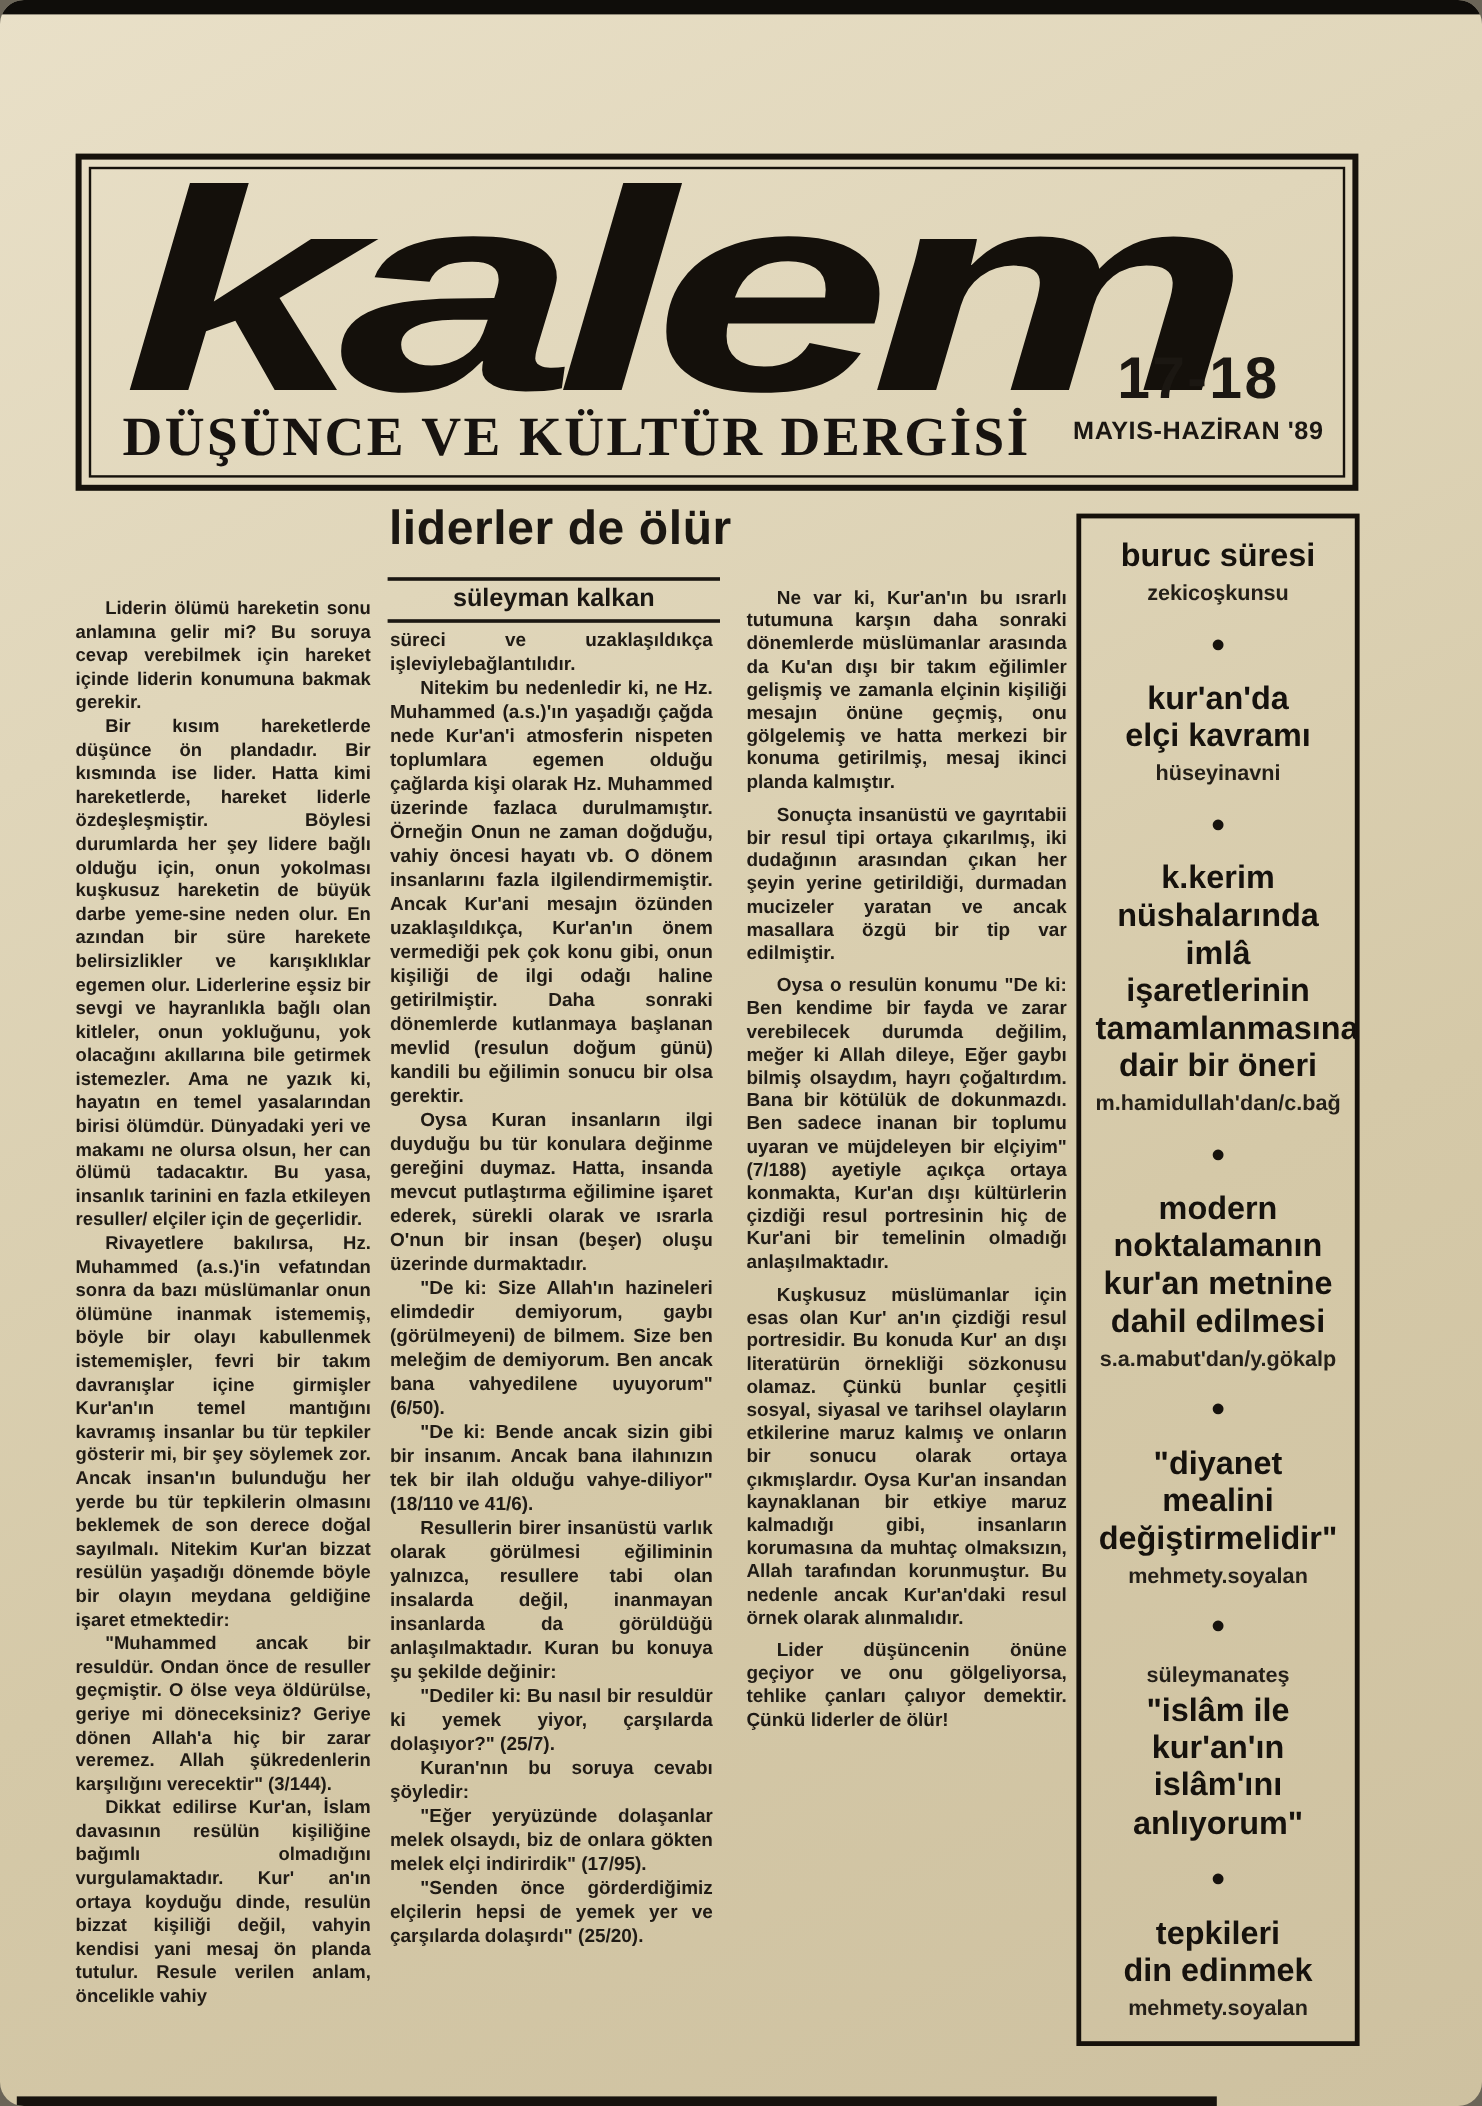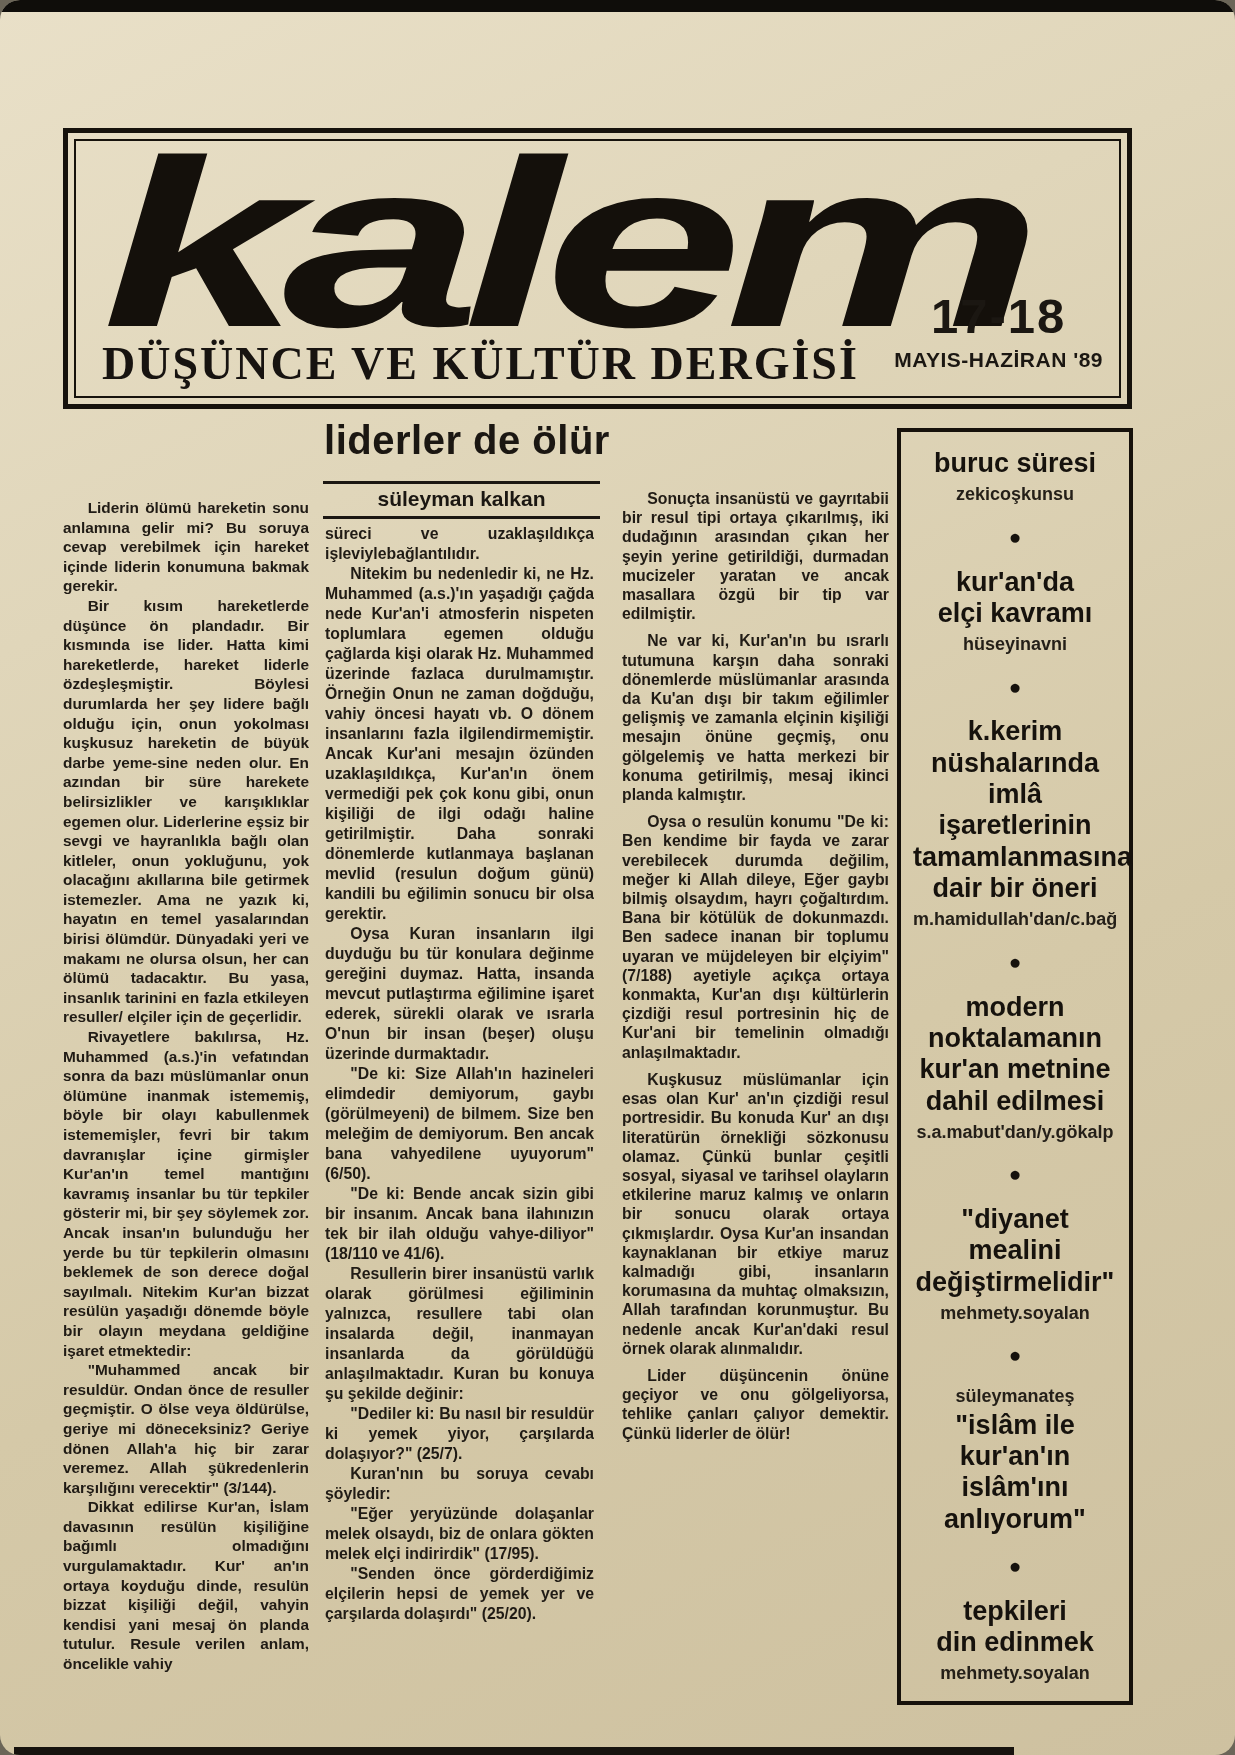--- a/index.html
+++ b/index.html
@@ -88,22 +88,22 @@
       <p>Oysa Kuran insanların ilgi duyduğu bu tür konulara değinme gereğini duymaz. Hatta, insanda mevcut putlaştırma eğilimine işaret ederek, sürekli olarak ve ısrarla O'nun bir insan (beşer) oluşu üzerinde durmaktadır.</p>
       <p>"De ki: Size Allah'ın hazineleri elimdedir demiyorum, gaybı (görülmeyeni) de bilmem. Size ben meleğim de demiyorum. Ben ancak bana vahyedilene uyuyorum" (6/50).</p>
       <p>"De ki: Bende ancak sizin gibi bir insanım. Ancak bana ilahınızın tek bir ilah olduğu vahye-diliyor"(18/110 ve 41/6).</p>
       <p>Resullerin birer insanüstü varlık olarak görülmesi eğiliminin yalnızca, resullere tabi olan insalarda değil, inanmayan insanlarda da görüldüğü anlaşılmaktadır. Kuran bu konuya şu şekilde değinir:</p>
       <p>"Dediler ki: Bu nasıl bir resuldür ki yemek yiyor, çarşılarda dolaşıyor?" (25/7).</p>
       <p>Kuran'nın bu soruya cevabı şöyledir:</p>
       <p>"Eğer yeryüzünde dolaşanlar melek olsaydı, biz de onlara gökten melek elçi indirirdik" (17/95).</p>
       <p>"Senden önce görderdiğimiz elçilerin hepsi de yemek yer ve çarşılarda dolaşırdı" (25/20).</p>
     </div>
   <div class="col col3" id="col3">
+      <p>Ne var ki, Kur'an'ın bu ısrarlı tutumuna karşın daha sonraki dönemlerde müslümanlar arasında da Ku'an dışı bir takım eğilimler gelişmiş ve zamanla elçinin kişiliği mesajın önüne geçmiş, onu gölgelemiş ve hatta merkezi bir konuma getirilmiş, mesaj ikinci planda kalmıştır.</p>
       <p>Sonuçta insanüstü ve gayrıtabii bir resul tipi ortaya çıkarılmış, iki dudağının arasından çıkan her şeyin yerine getirildiği, durmadan mucizeler yaratan ve ancak masallara özgü bir tip var edilmiştir.</p>
-      <p>Ne var ki, Kur'an'ın bu ısrarlı tutumuna karşın daha sonraki dönemlerde müslümanlar arasında da Ku'an dışı bir takım eğilimler gelişmiş ve zamanla elçinin kişiliği mesajın önüne geçmiş, onu gölgelemiş ve hatta merkezi bir konuma getirilmiş, mesaj ikinci planda kalmıştır.</p>
       <p>Oysa o resulün konumu "De ki: Ben kendime bir fayda ve zarar verebilecek durumda değilim, meğer ki Allah dileye, Eğer gaybı bilmiş olsaydım, hayrı çoğaltırdım. Bana bir kötülük de dokunmazdı. Ben sadece inanan bir toplumu uyaran ve müjdeleyen bir elçiyim" (7/188) ayetiyle açıkça ortaya konmakta, Kur'an dışı kültürlerin çizdiği resul portresinin hiç de Kur'ani bir temelinin olmadığı anlaşılmaktadır.</p>
       <p>Kuşkusuz müslümanlar için esas olan Kur' an'ın çizdiği resul portresidir. Bu konuda Kur' an dışı literatürün örnekliği sözkonusu olamaz. Çünkü bunlar çeşitli sosyal, siyasal ve tarihsel olayların etkilerine maruz kalmış ve onların bir sonucu olarak ortaya çıkmışlardır. Oysa Kur'an insandan kaynaklanan bir etkiye maruz kalmadığı gibi, insanların korumasına da muhtaç olmaksızın, Allah tarafından korunmuştur. Bu nedenle ancak Kur'an'daki resul örnek olarak alınmalıdır.</p>
       <p>Lider düşüncenin önüne geçiyor ve onu gölgeliyorsa, tehlike çanları çalıyor demektir. Çünkü liderler de ölür!</p>
     </div>
 
   <div class="contents-box" id="contents">
       <div class="toc-item">
         <div class="toc-title">buruc süresi</div>
         <div class="toc-author">zekicoşkunsu</div>
       </div>

